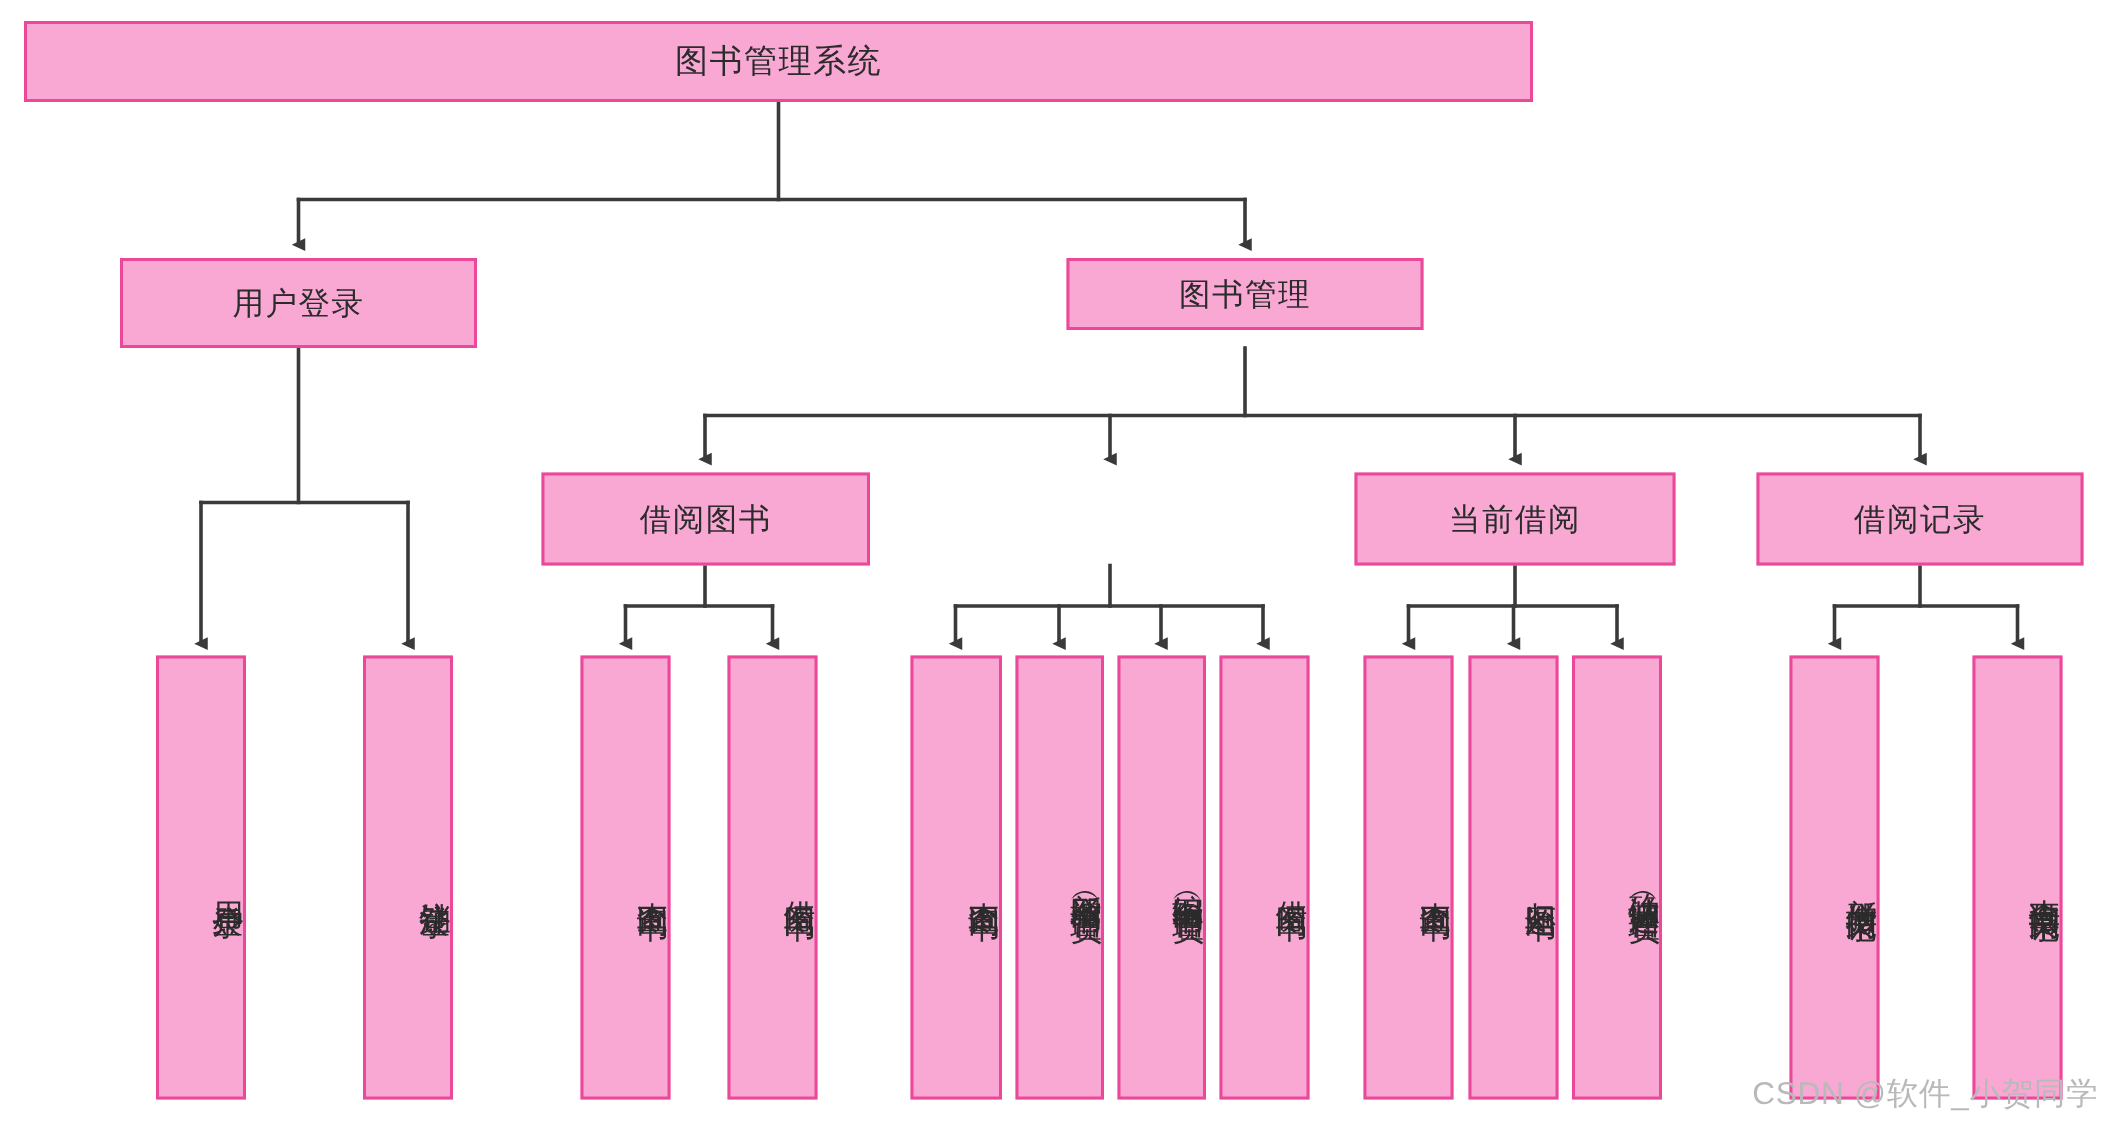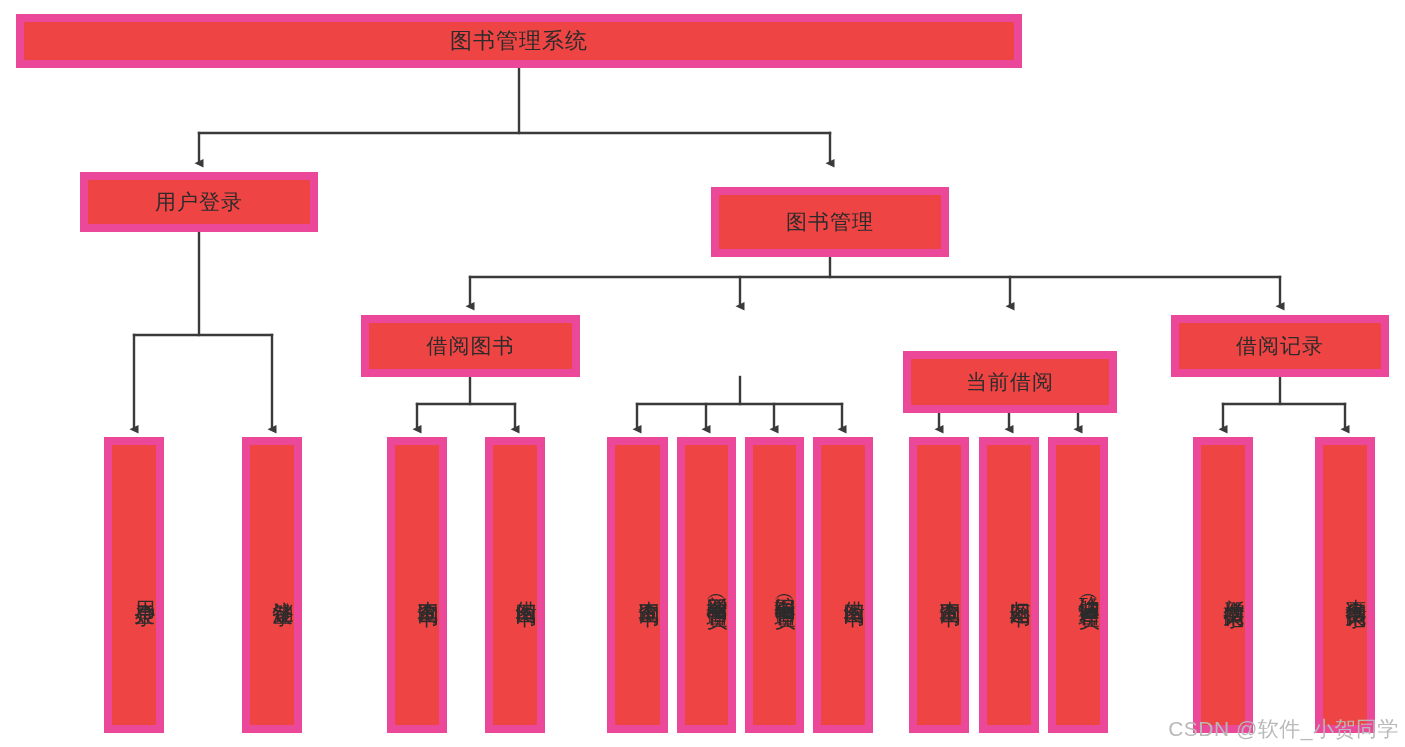--- a/index.html
+++ b/index.html
@@ -20,22 +20,22 @@
   #wires {
     position: absolute;
     left: 0; top: 0;
     width: 1405px;
     height: 747px;
     pointer-events: none;
   }
   .node {
     position: absolute;
     box-sizing: border-box;
-    background: #ef4444;
-    border: 8px solid #ec4899;
+    background: #f9a8d4;
+    border: 2px solid #ec4899;
     display: flex;
     align-items: center;
     justify-content: center;
     color: #2b2b2b;
     text-align: right;
   }
   .node.horiz {
     font-size: 21px;
     letter-spacing: 1px;
   }
@@ -124,26 +124,26 @@
       <path d="M1223,404 L1345,404"></path>
       <path d="M1223,404 L1223,429" marker-end="url(#arrow)"></path>
       <path d="M1345,404 L1345,429" marker-end="url(#arrow)"></path>
     </g>
   </svg>
 
   <div class="node horiz" id="root-node" style="left:16px; top:14px; width:1006px; height:54px;">图书管理系统</div>
 
   <div class="node horiz" style="left:80px; top:172px; width:238px; height:60px;">用户登录</div>
 
-  <div class="node horiz" style="left:711px; top:172px; width:238px; height:70px;margin-top:15px;">图书管理</div>
+  <div class="node horiz" style="left:711px; top:172px; width:238px; height:48px;">图书管理</div>
 
   <div class="node horiz" style="left:361px; top:315px; width:219px; height:62px;">借阅图书</div>
 
 
-  <div class="node horiz" style="left:903px; top:315px; width:214px; height:62px;margin-top:36px;">当前借阅</div>
+  <div class="node horiz" style="left:903px; top:315px; width:214px; height:62px;">当前借阅</div>
 
   <div class="node horiz" style="left:1171px; top:315px; width:218px; height:62px;">借阅记录</div>
 
   <div class="node vert short" style="left:104px; top:437px; width:60px; height:296px;">
     <span class="vlabel">用户登录</span>
   </div>
 
   <div class="node vert short" style="left:242px; top:437px; width:60px; height:296px;">
     <span class="vlabel">注销登录</span>
   </div>

